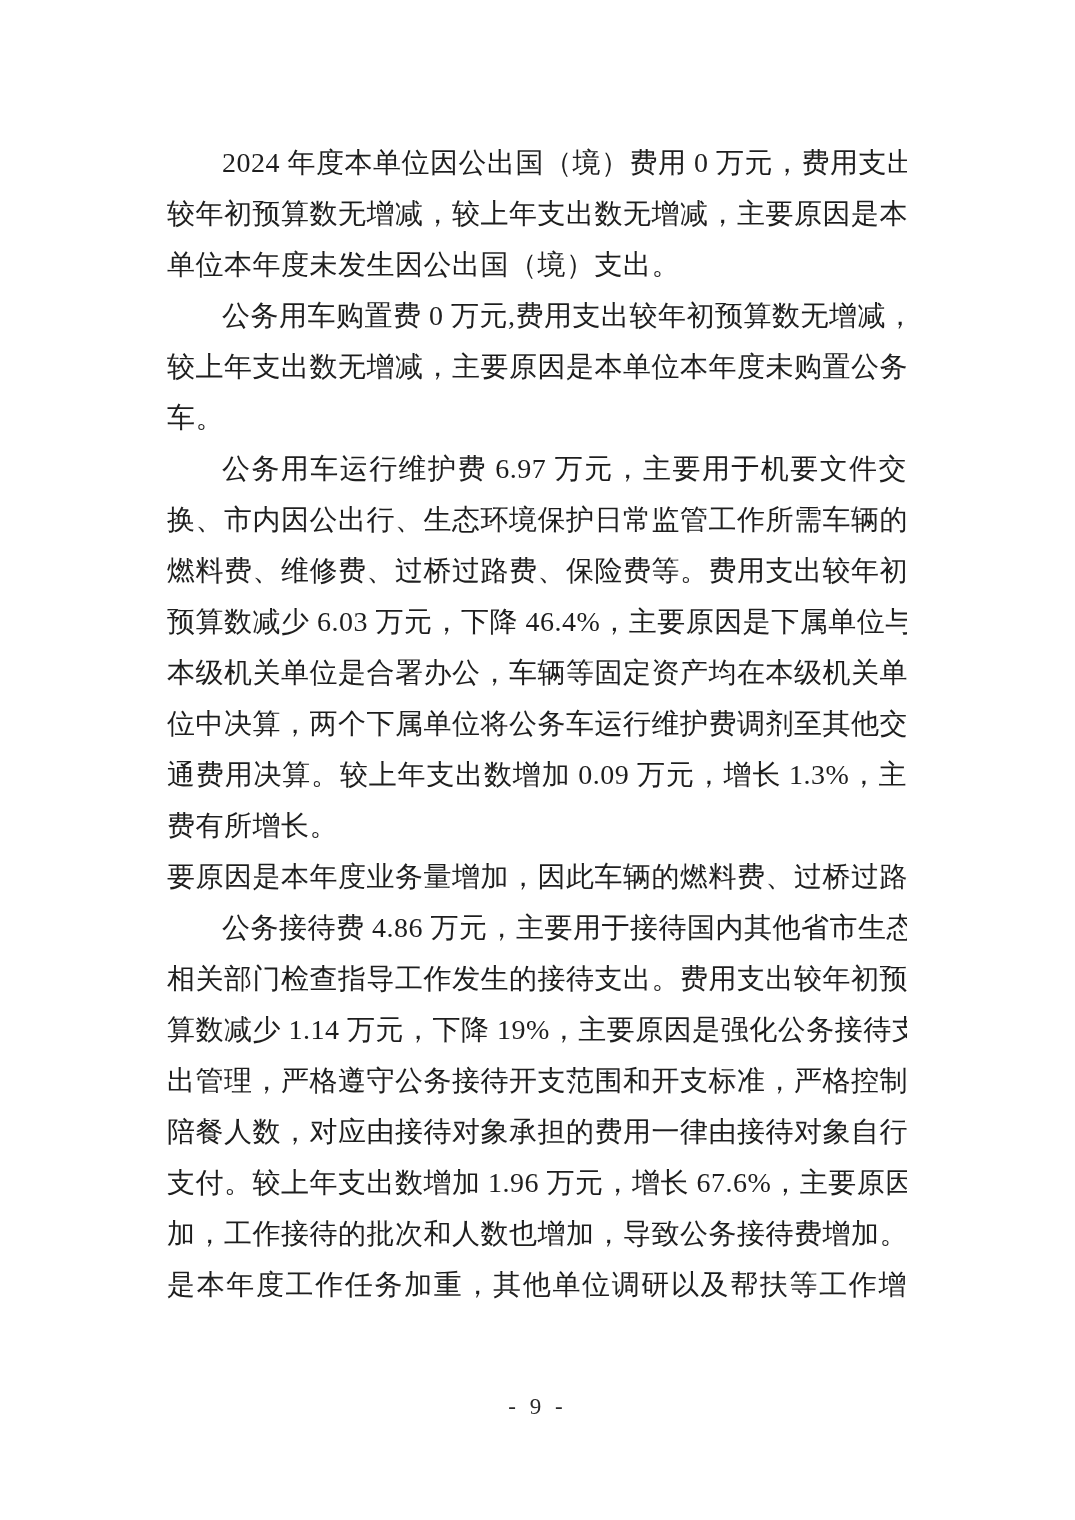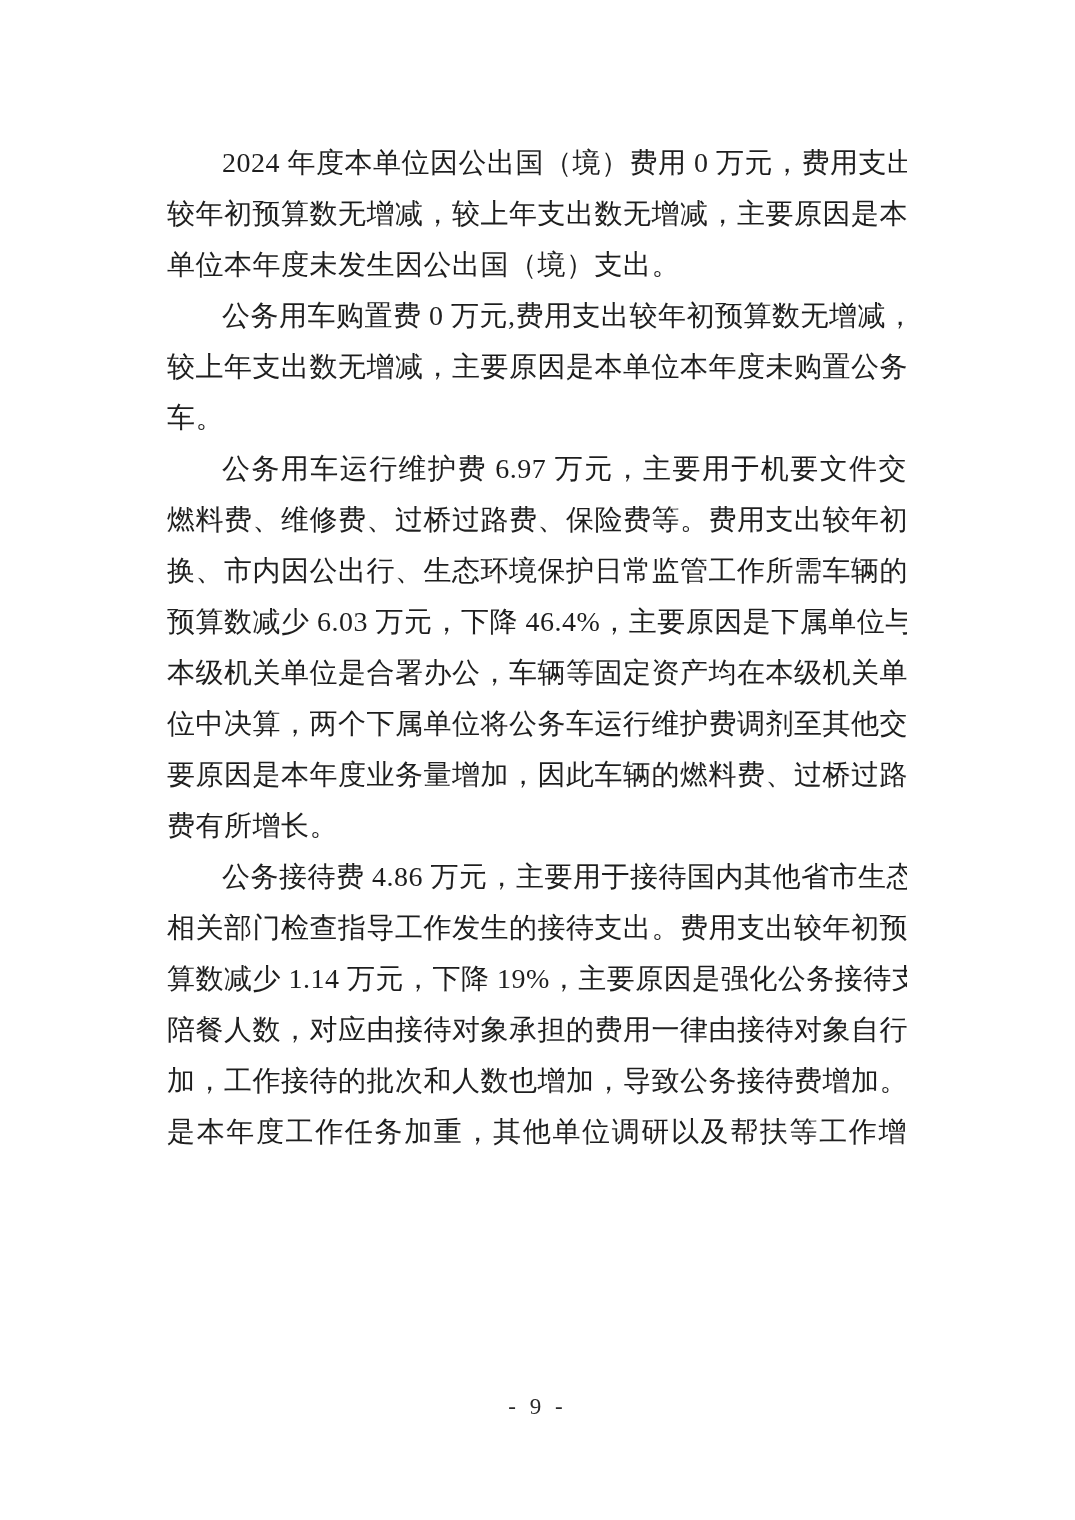--- a/index.html
+++ b/index.html
@@ -67,34 +67,37 @@
     </section>
 
     <section class="para">
       <div class="line first">公务用车购置费 0 万元,费用支出较年初预算数无增减，</div>
       <div class="line">较上年支出数无增减，主要原因是本单位本年度未购置公务</div>
       <div class="line end">车。</div>
     </section>
 
     <section class="para">
       <div class="line first">公务用车运行维护费 6.97 万元，主要用于机要文件交</div>
+      <div class="line">换、市内因公出行、生态环境保护日常监管工作所需车辆的</div>
       <div class="line">燃料费、维修费、过桥过路费、保险费等。费用支出较年初</div>
-      <div class="line">换、市内因公出行、生态环境保护日常监管工作所需车辆的</div>
       <div class="line">预算数减少 6.03 万元，下降 46.4%，主要原因是下属单位与</div>
       <div class="line">本级机关单位是合署办公，车辆等固定资产均在本级机关单</div>
       <div class="line">位中决算，两个下属单位将公务车运行维护费调剂至其他交</div>
+      <div class="line">通费用决算。较上年支出数增加 0.09 万元，增长 1.3%，主</div>
+      <div class="line end">费有所增长。</div>
       <div class="line">要原因是本年度业务量增加，因此车辆的燃料费、过桥过路</div>
-      <div class="line end">费有所增长。</div>
     </section>
 
     <section class="para">
       <div class="line first">公务接待费 4.86 万元，主要用于接待国内其他省市生态</div>
       <div class="line">相关部门检查指导工作发生的接待支出。费用支出较年初预</div>
       <div class="line">算数减少 1.14 万元，下降 19%，主要原因是强化公务接待支</div>
+      <div class="line">出管理，严格遵守公务接待开支范围和开支标准，严格控制</div>
       <div class="line">陪餐人数，对应由接待对象承担的费用一律由接待对象自行</div>
+      <div class="line">支付。较上年支出数增加 1.96 万元，增长 67.6%，主要原因</div>
       <div class="line end">加，工作接待的批次和人数也增加，导致公务接待费增加。</div>
       <div class="line">是本年度工作任务加重，其他单位调研以及帮扶等工作增</div>
     </section>
 
   </div>
 
   <div class="footer">- 9 -</div>
 </div>
 
 </body></html>

